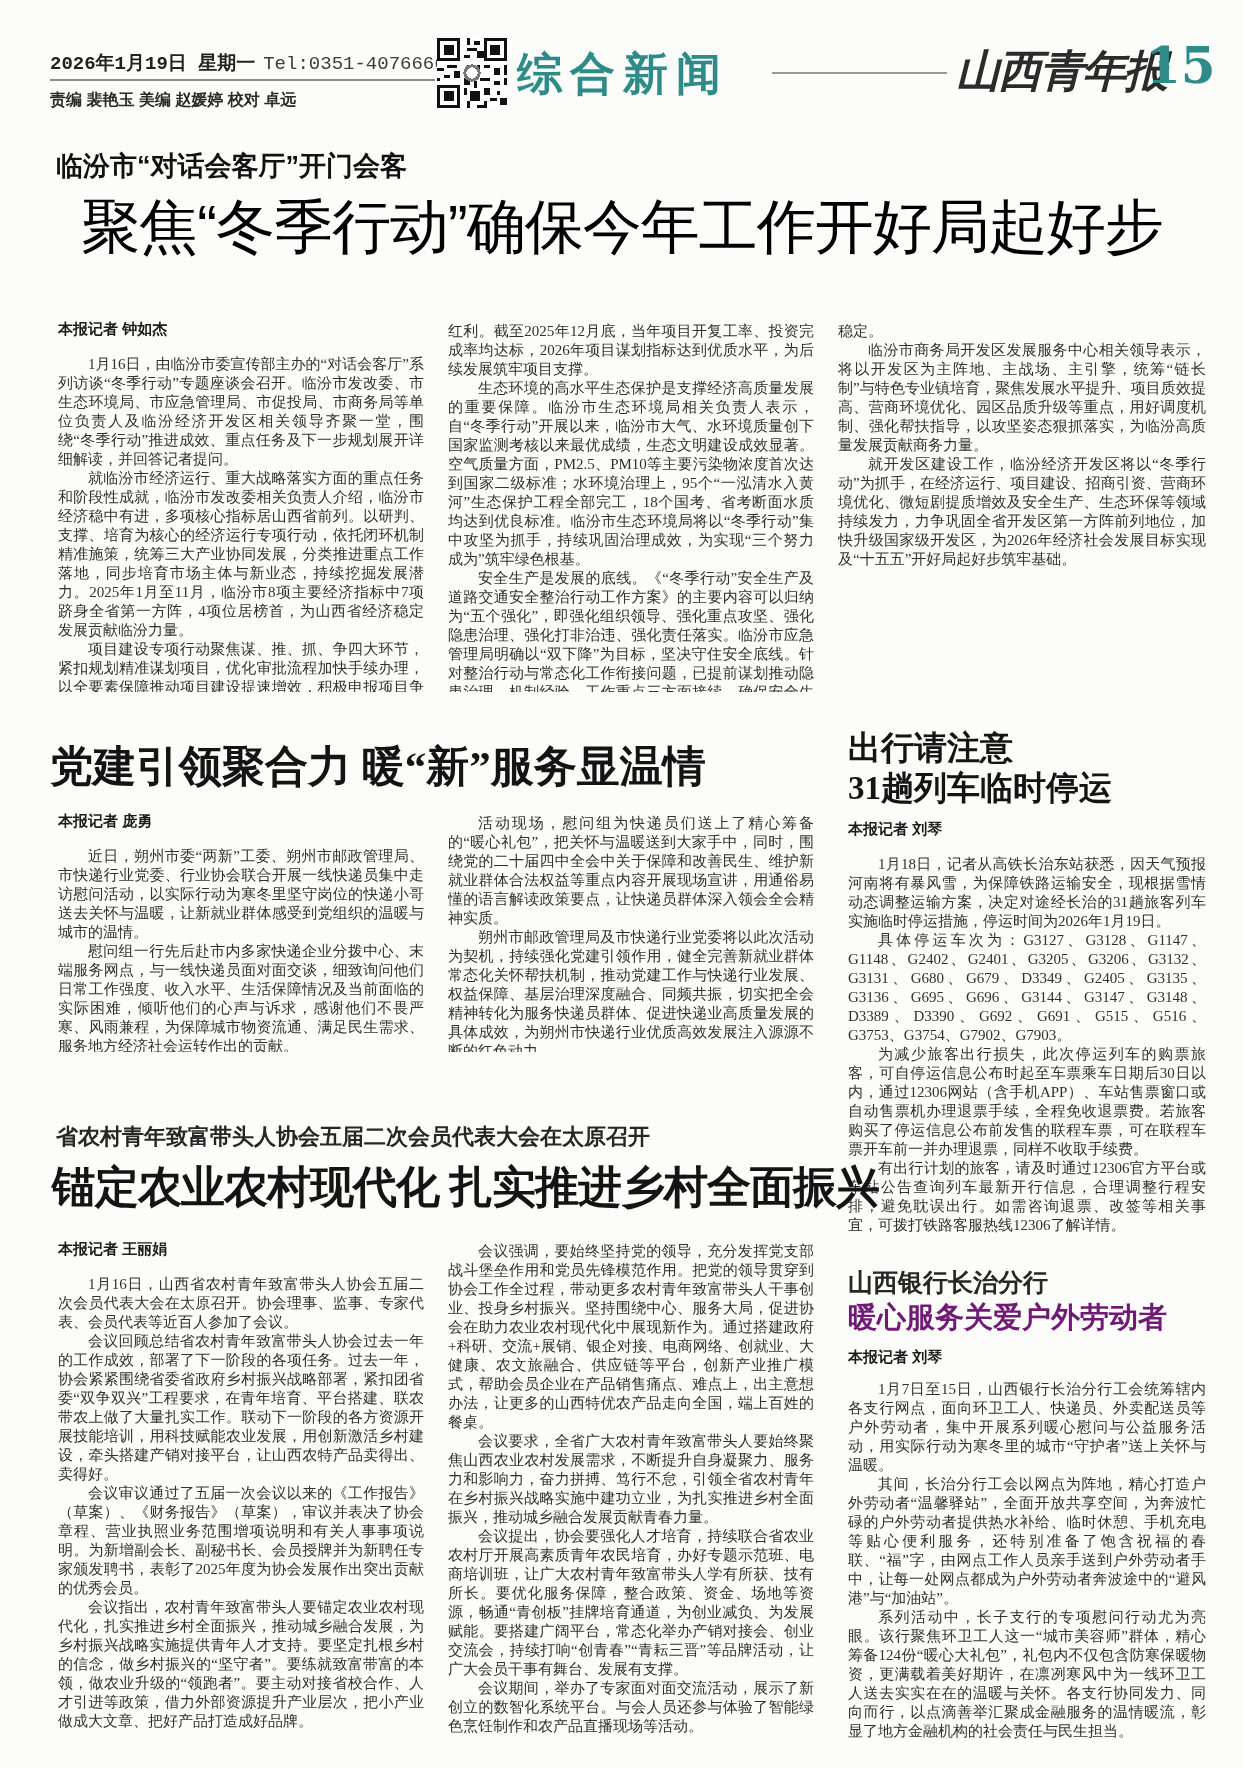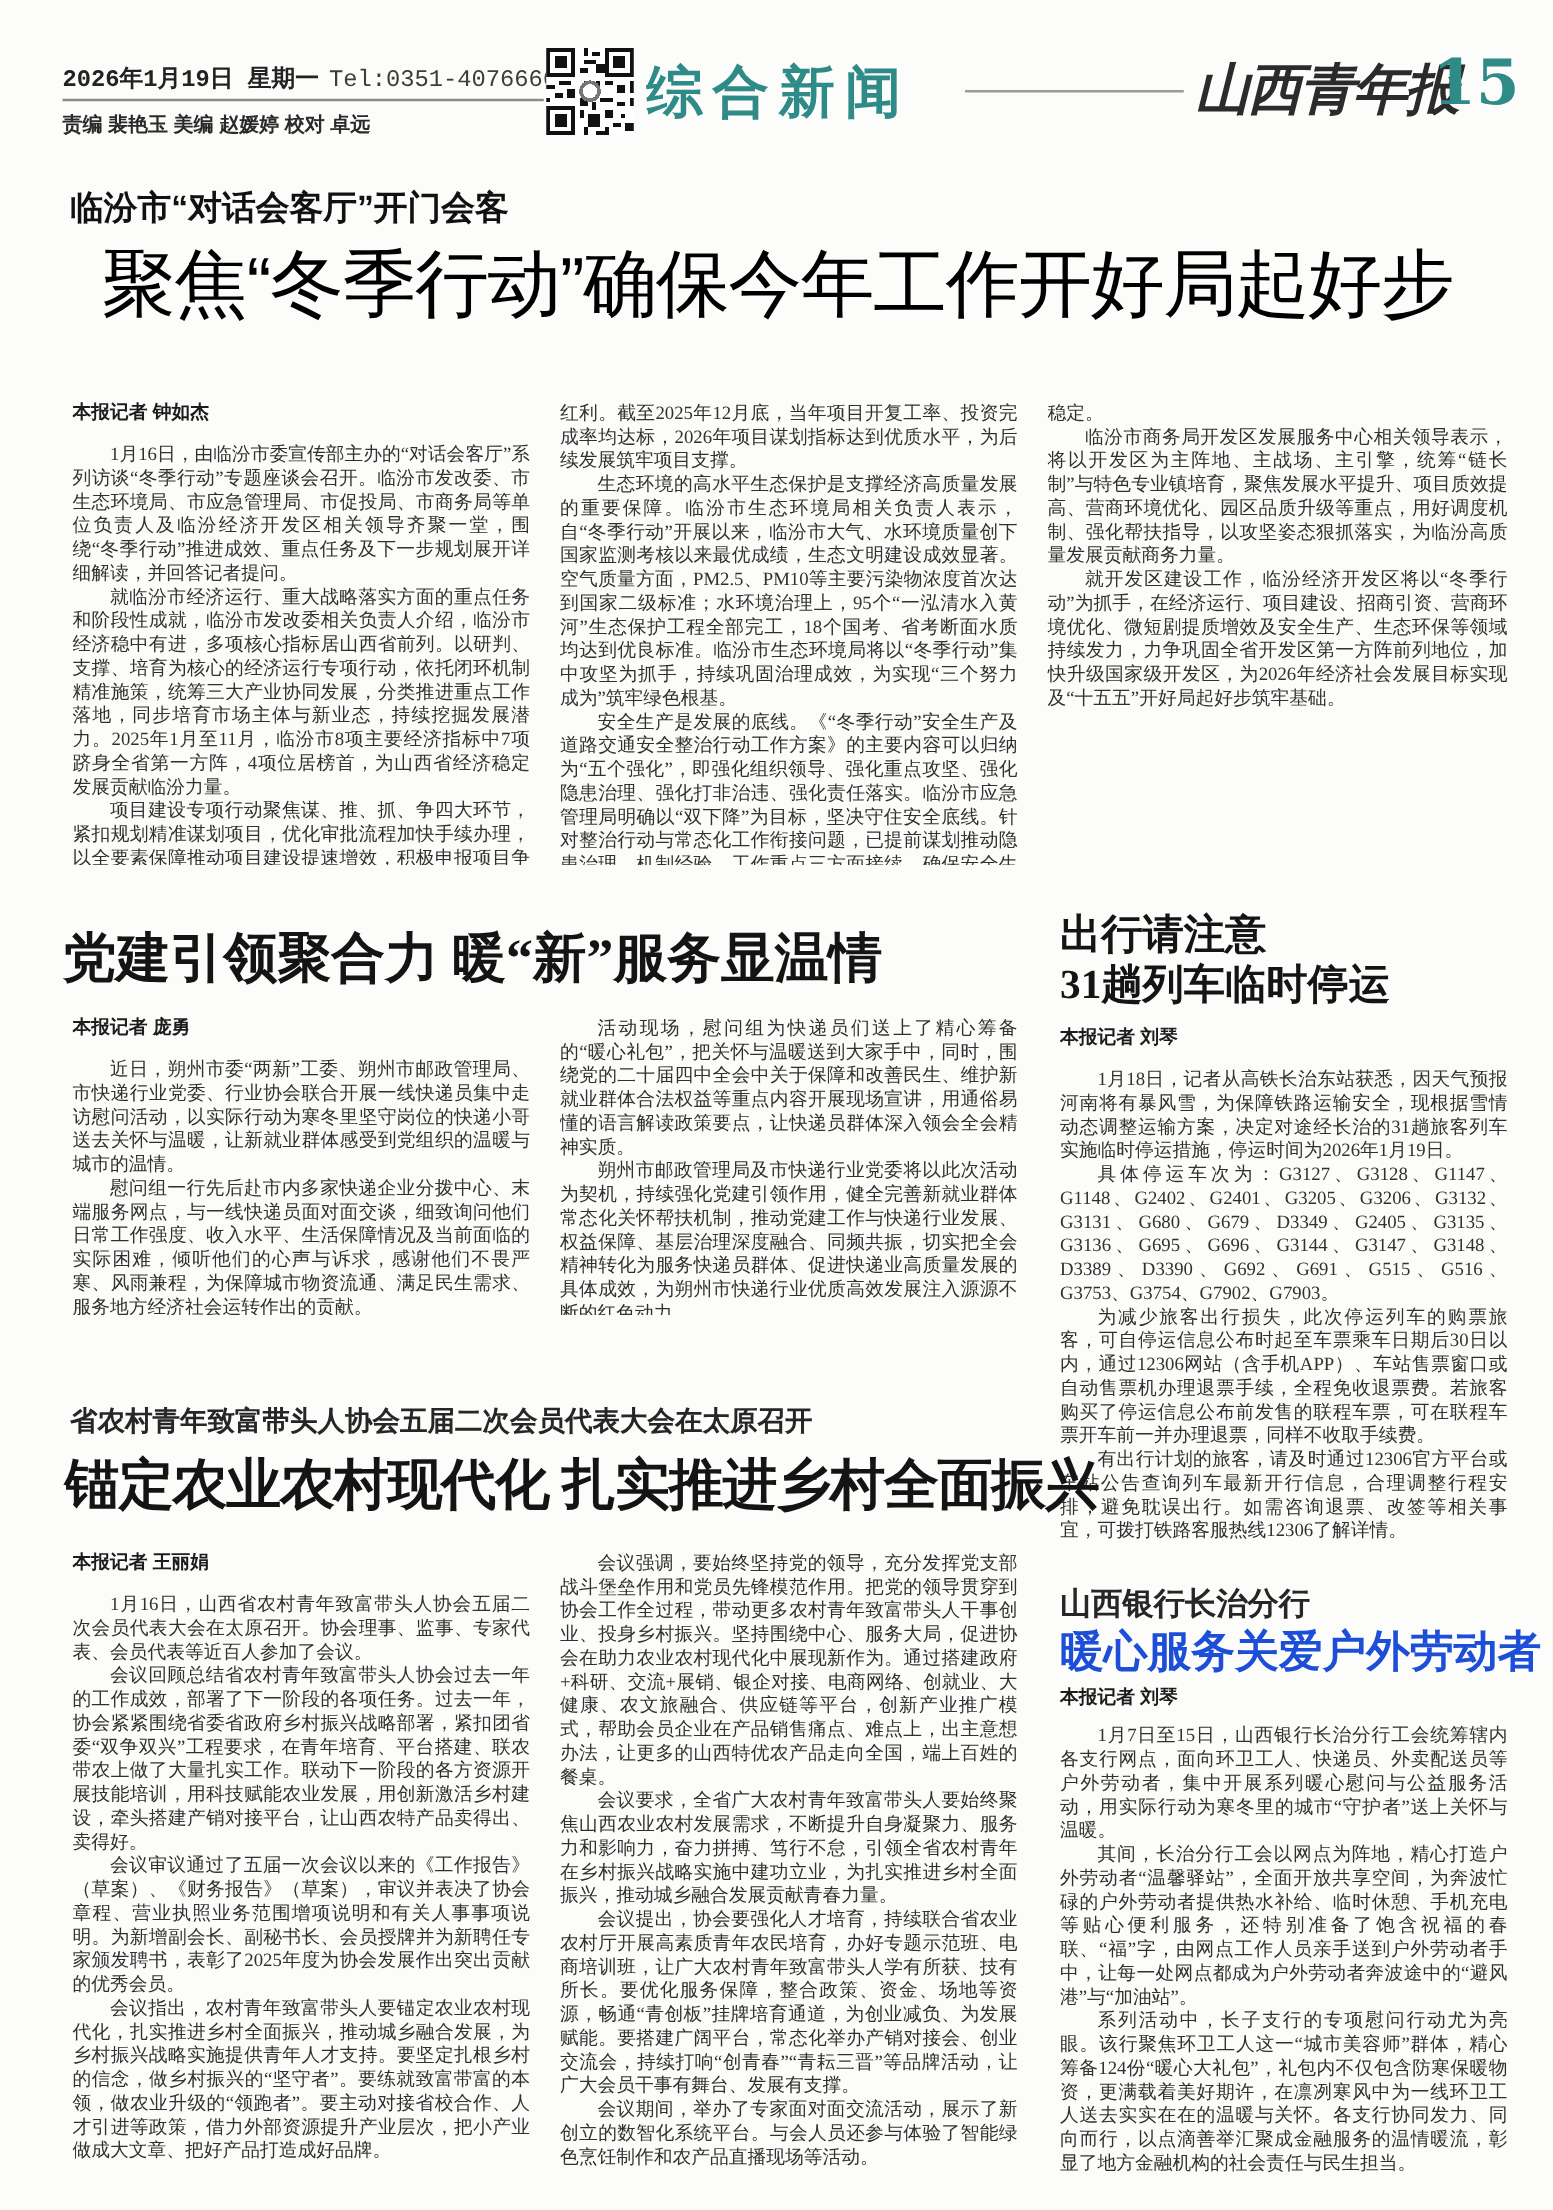--- a/index.html
+++ b/index.html
@@ -44,22 +44,22 @@
   .tr-head{ position:absolute; left:848px; top:728px; font-weight:900; font-size:33px; line-height:40px;
     color:#141414; font-family:"Liberation Serif","DejaVu Serif",serif; }
   
   .a3-kicker{ position:absolute; left:56px; top:1122px; font-size:22px;
     font-family:"Liberation Serif","DejaVu Serif",serif; font-weight:bold; }
   .a3-headline{ position:absolute; left:52px; top:1158px; width:760px; font-weight:900; font-size:44px;
     color:#141414; font-family:Liberation Serif, serif; white-space:nowrap; letter-spacing:-1px; }
   
   .bk-kicker{ position:absolute; left:848px; top:1266px; font-size:25px;
     font-family:"Liberation Serif","DejaVu Serif",serif; font-weight:bold; }
-  .bk-headline{ position:absolute; left:848px; top:1298px; font-weight:900; font-size:35px;
-    color:#1d4ed8; font-family:"Liberation Serif","DejaVu Serif",serif; white-space:nowrap; }
+  .bk-headline{ position:absolute; left:848px; top:1298px; font-weight:900; font-size:29px;
+    color:#701a75; font-family:"Liberation Serif","DejaVu Serif",serif; white-space:nowrap; }
   .bk-byline{ position:absolute; left:848px; top:1348px; }
 </style>
 </head>
 <body>
 
 <div class="page">
 
   <div class="hdr-date">
     <span>2026年1月19日 星期一</span><span class="hdr-tel">Tel:0351-4076666</span>
   </div>

